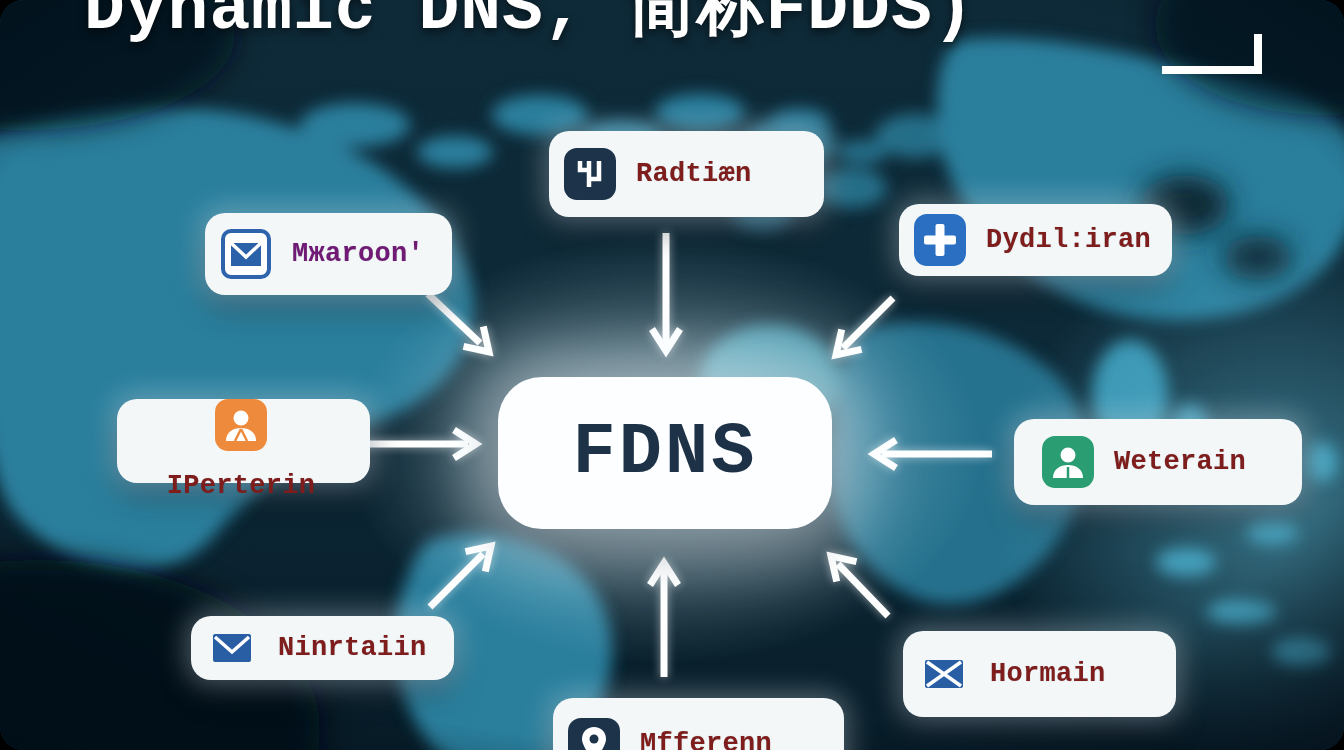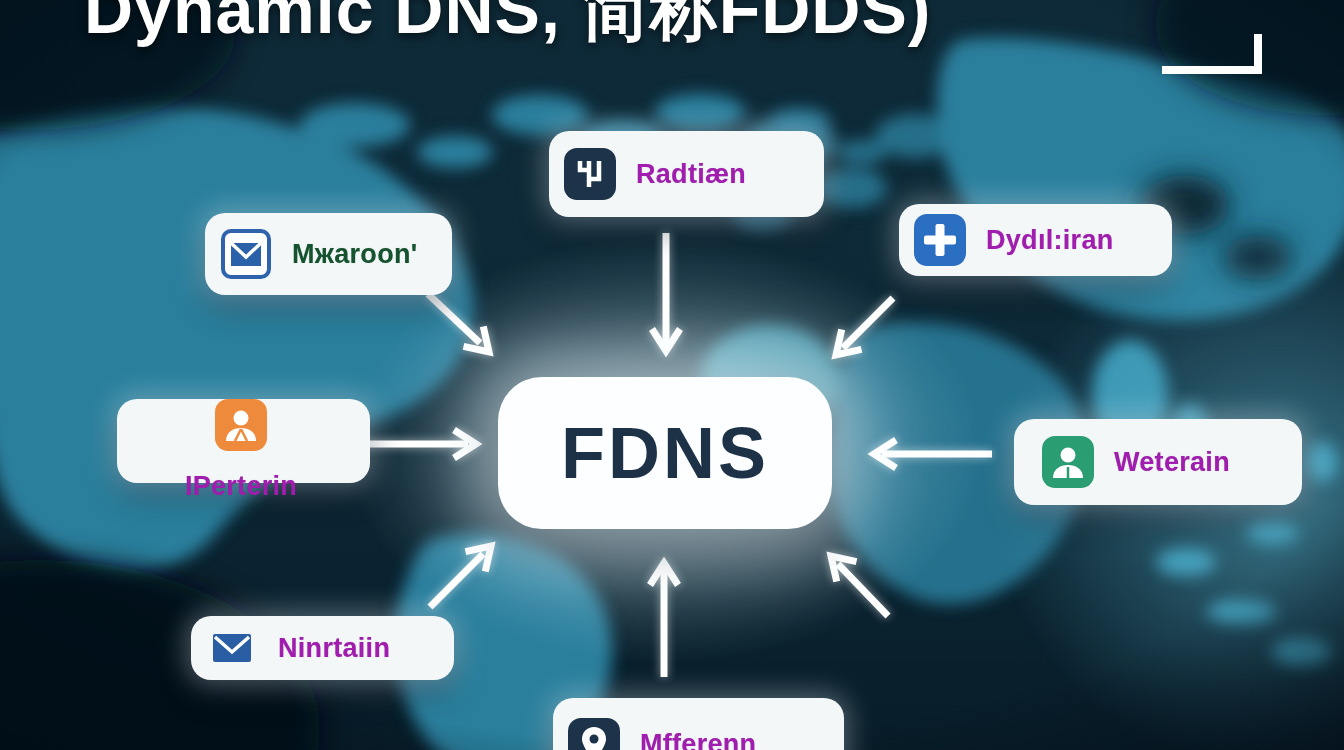--- a/index.html
+++ b/index.html
@@ -1,43 +1,44 @@
 <!DOCTYPE html>
 <html><head>
 <meta charset="utf-8">
 <style>
   html,body{margin:0;padding:0;background:#000;}
   .stage{
     position:relative;width:1344px;height:750px;overflow:hidden;
-    font-family:Liberation Sans, sans-serif;
+    font-family:Liberation Mono, monospace;
     background:#0d2836;
+    border-radius:24px;
   }
   .bg,.arrows{position:absolute;inset:0;width:1344px;height:750px;}
   
   .title{
     position:absolute;left:84px;top:-26px;
     font-size:68px;font-weight:800;color:#ffffff;letter-spacing:1px;
     white-space:nowrap;line-height:1.05;
     text-shadow:0 4px 10px rgba(0,0,0,.55),0 0 2px rgba(0,0,0,.4);
   }
   .bracket-h{position:absolute;left:1162px;top:66px;width:100px;height:8px;background:#fff;}
   .bracket-v{position:absolute;left:1254px;top:34px;width:8px;height:40px;background:#fff;}
   
   .node{
     position:absolute;display:flex;align-items:center;gap:20px;
     padding:0 20px 0 15px;background:#f3f7f8;border-radius:20px;
     box-shadow:0 0 26px 6px rgba(225,243,252,.32),0 14px 30px rgba(0,8,18,.38);
   }
   .node .icon{width:52px;height:52px;flex:0 0 52px;display:block;}
   .node .icon svg{width:52px;height:52px;display:block;}
   .label{
-    font-size:27px;font-weight:700;color:#a21caf;white-space:nowrap;
+    font-size:27px;font-weight:700;color:#7f1d1d;white-space:nowrap;
     letter-spacing:.3px;text-shadow:0 0 1px rgba(40,55,70,.3);
   }
-  .label.muted{color:#14532d;}
+  .label.muted{color:#701a75;}
   .n1{left:205px;top:213px;width:212px;height:82px;}
   .n2{left:549px;top:131px;width:240px;height:86px;}
   .n3{left:899px;top:204px;width:238px;height:72px;}
   .n4{left:117px;top:399px;width:218px;height:84px;flex-direction:column;}
   .n5{left:1014px;top:419px;width:240px;height:86px;padding-left:28px;}
   .n6{left:191px;top:616px;width:228px;height:64px;}
   .n7{left:903px;top:631px;width:238px;height:86px;}
   .n8{left:553px;top:698px;width:256px;height:92px;}
   
   .center-node{
@@ -242,20 +243,29 @@
   <div class="node n6">
     <span class="icon">
       <svg viewBox="0 0 52 52">
         <rect x="7" y="12" width="38" height="28" rx="2" fill="#2a5ea4"></rect>
         <path d="M9,15 L26,30 L43,15" fill="none" stroke="#ffffff" stroke-width="3.5"></path>
       </svg>
     </span>
     <span class="label">Ninrtaiin</span>
   </div>
 
+  <div class="node n7">
+    <span class="icon">
+      <svg viewBox="0 0 52 52">
+        <rect x="7" y="12" width="38" height="28" rx="2" fill="#2a5ea4"></rect>
+        <path d="M9,14 L43,38 M43,14 L9,38" stroke="#ffffff" stroke-width="3.5" fill="none"></path>
+      </svg>
+    </span>
+    <span class="label">Hormain</span>
+  </div>
 
   <div class="node n8">
     <span class="icon">
       <svg viewBox="0 0 52 52">
         <rect width="52" height="52" rx="13" fill="#1d3349"></rect>
         <path d="M26,9 c7,0 12,5 12,12 c0,8.5 -12,21 -12,21 s-12,-12.5 -12,-21 c0,-7 5,-12 12,-12 z" fill="#ffffff"></path>
         <circle cx="26" cy="21" r="4.5" fill="#1d3349"></circle>
       </svg>
     </span>
     <span class="label">Mfferenn</span>

